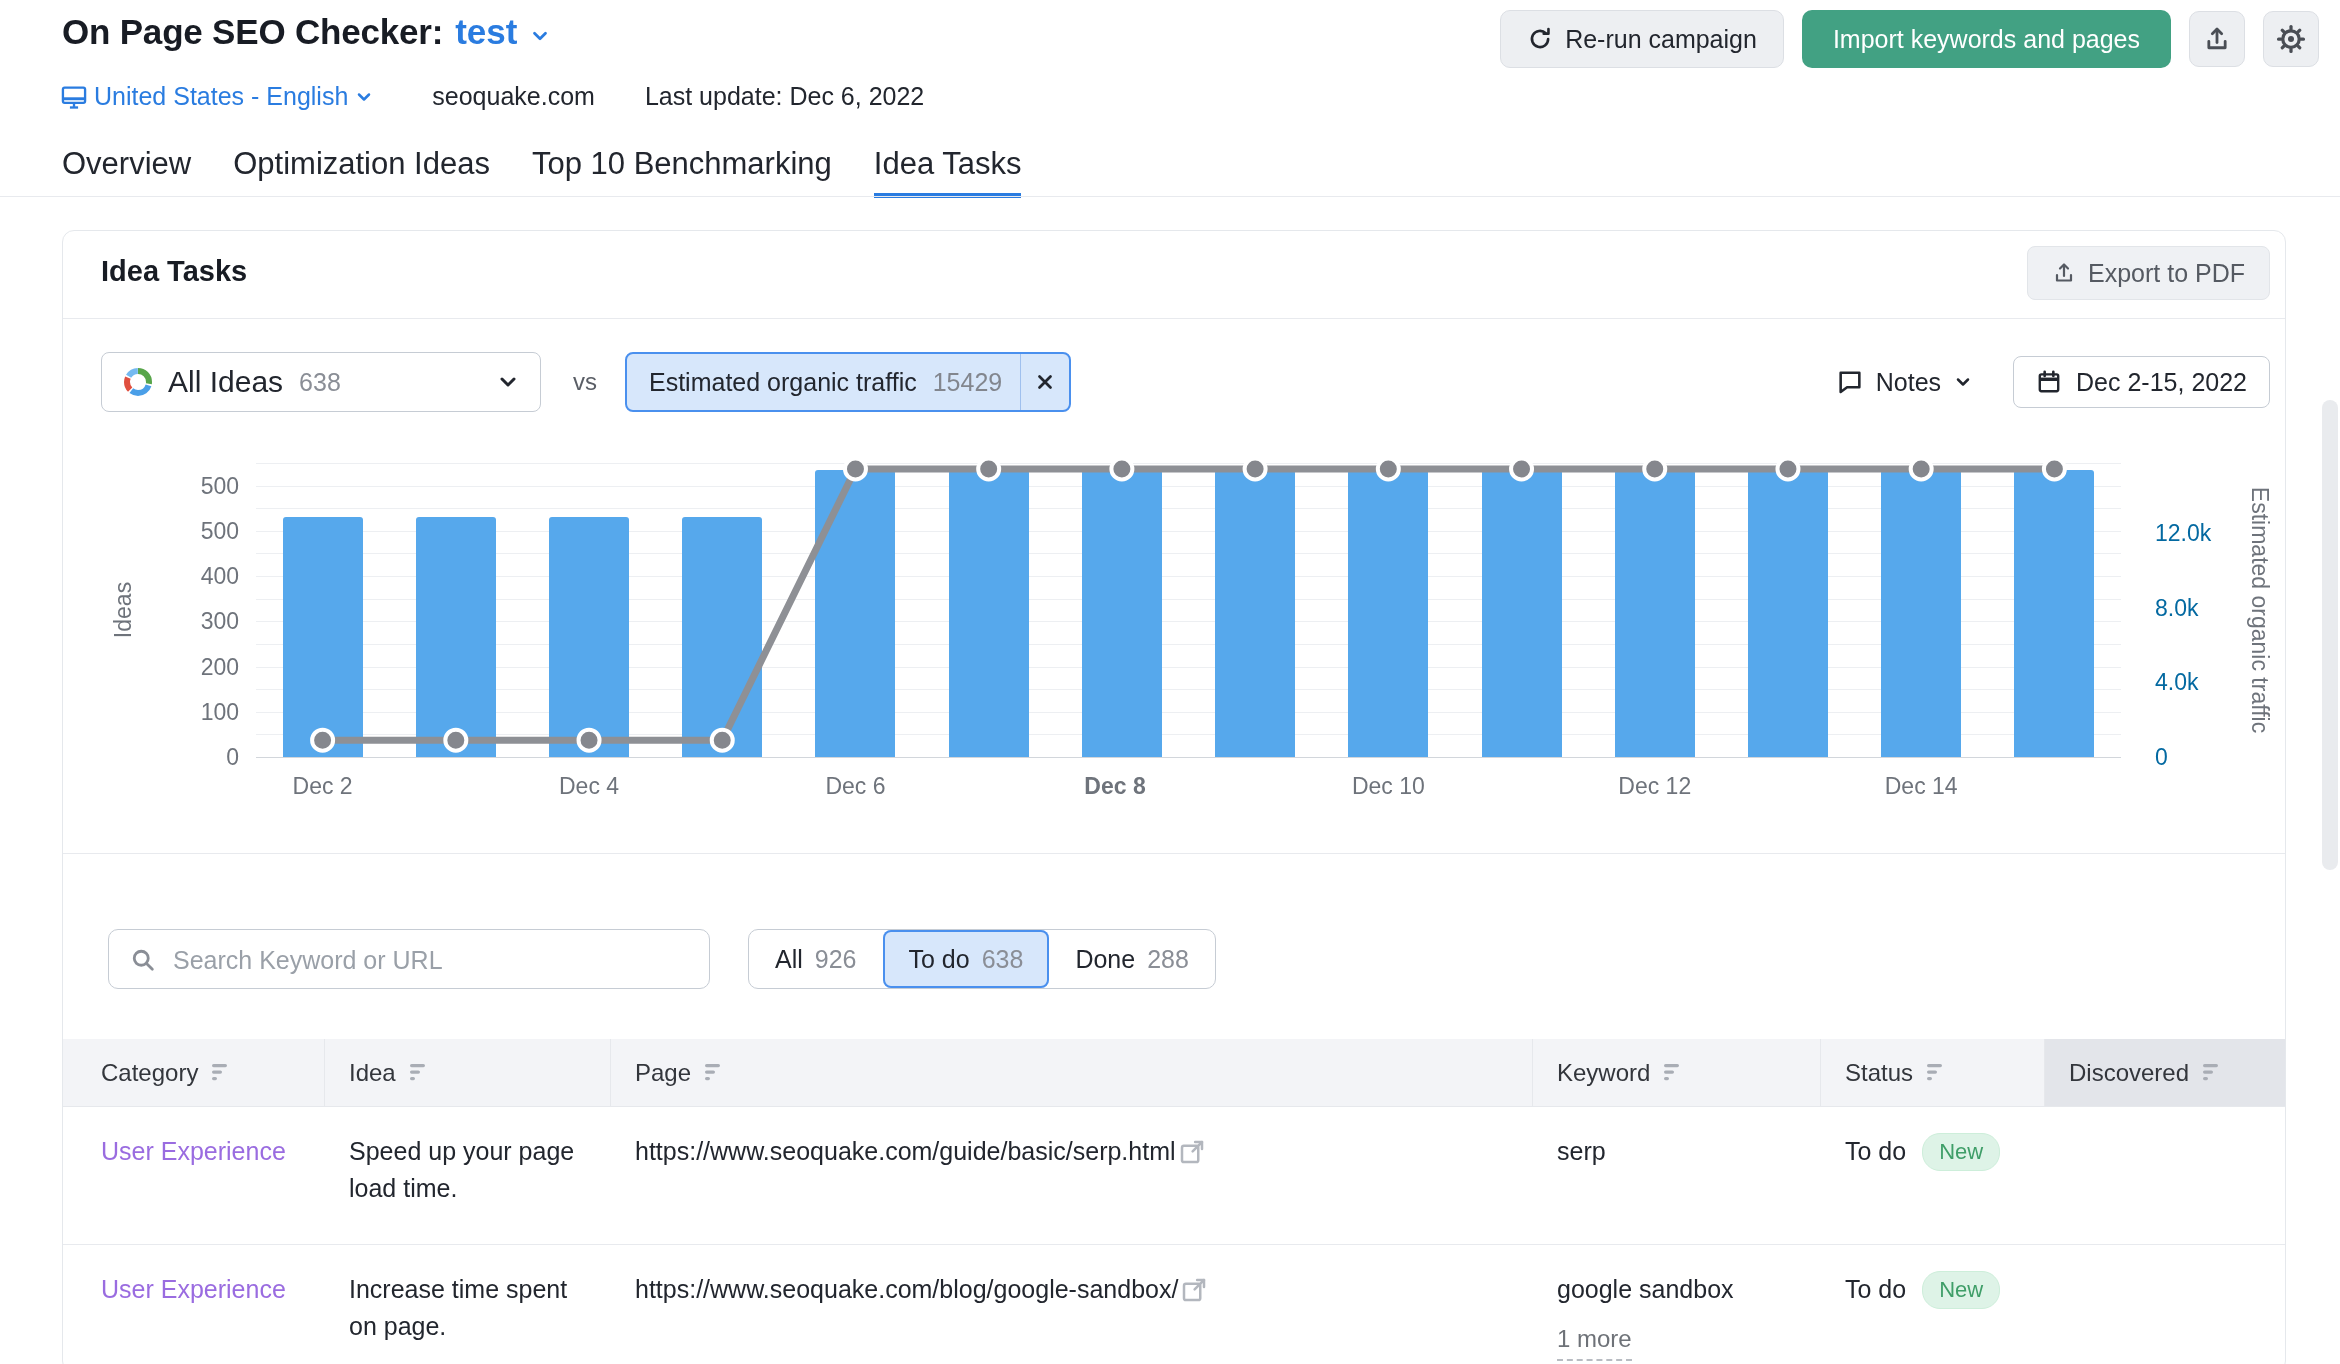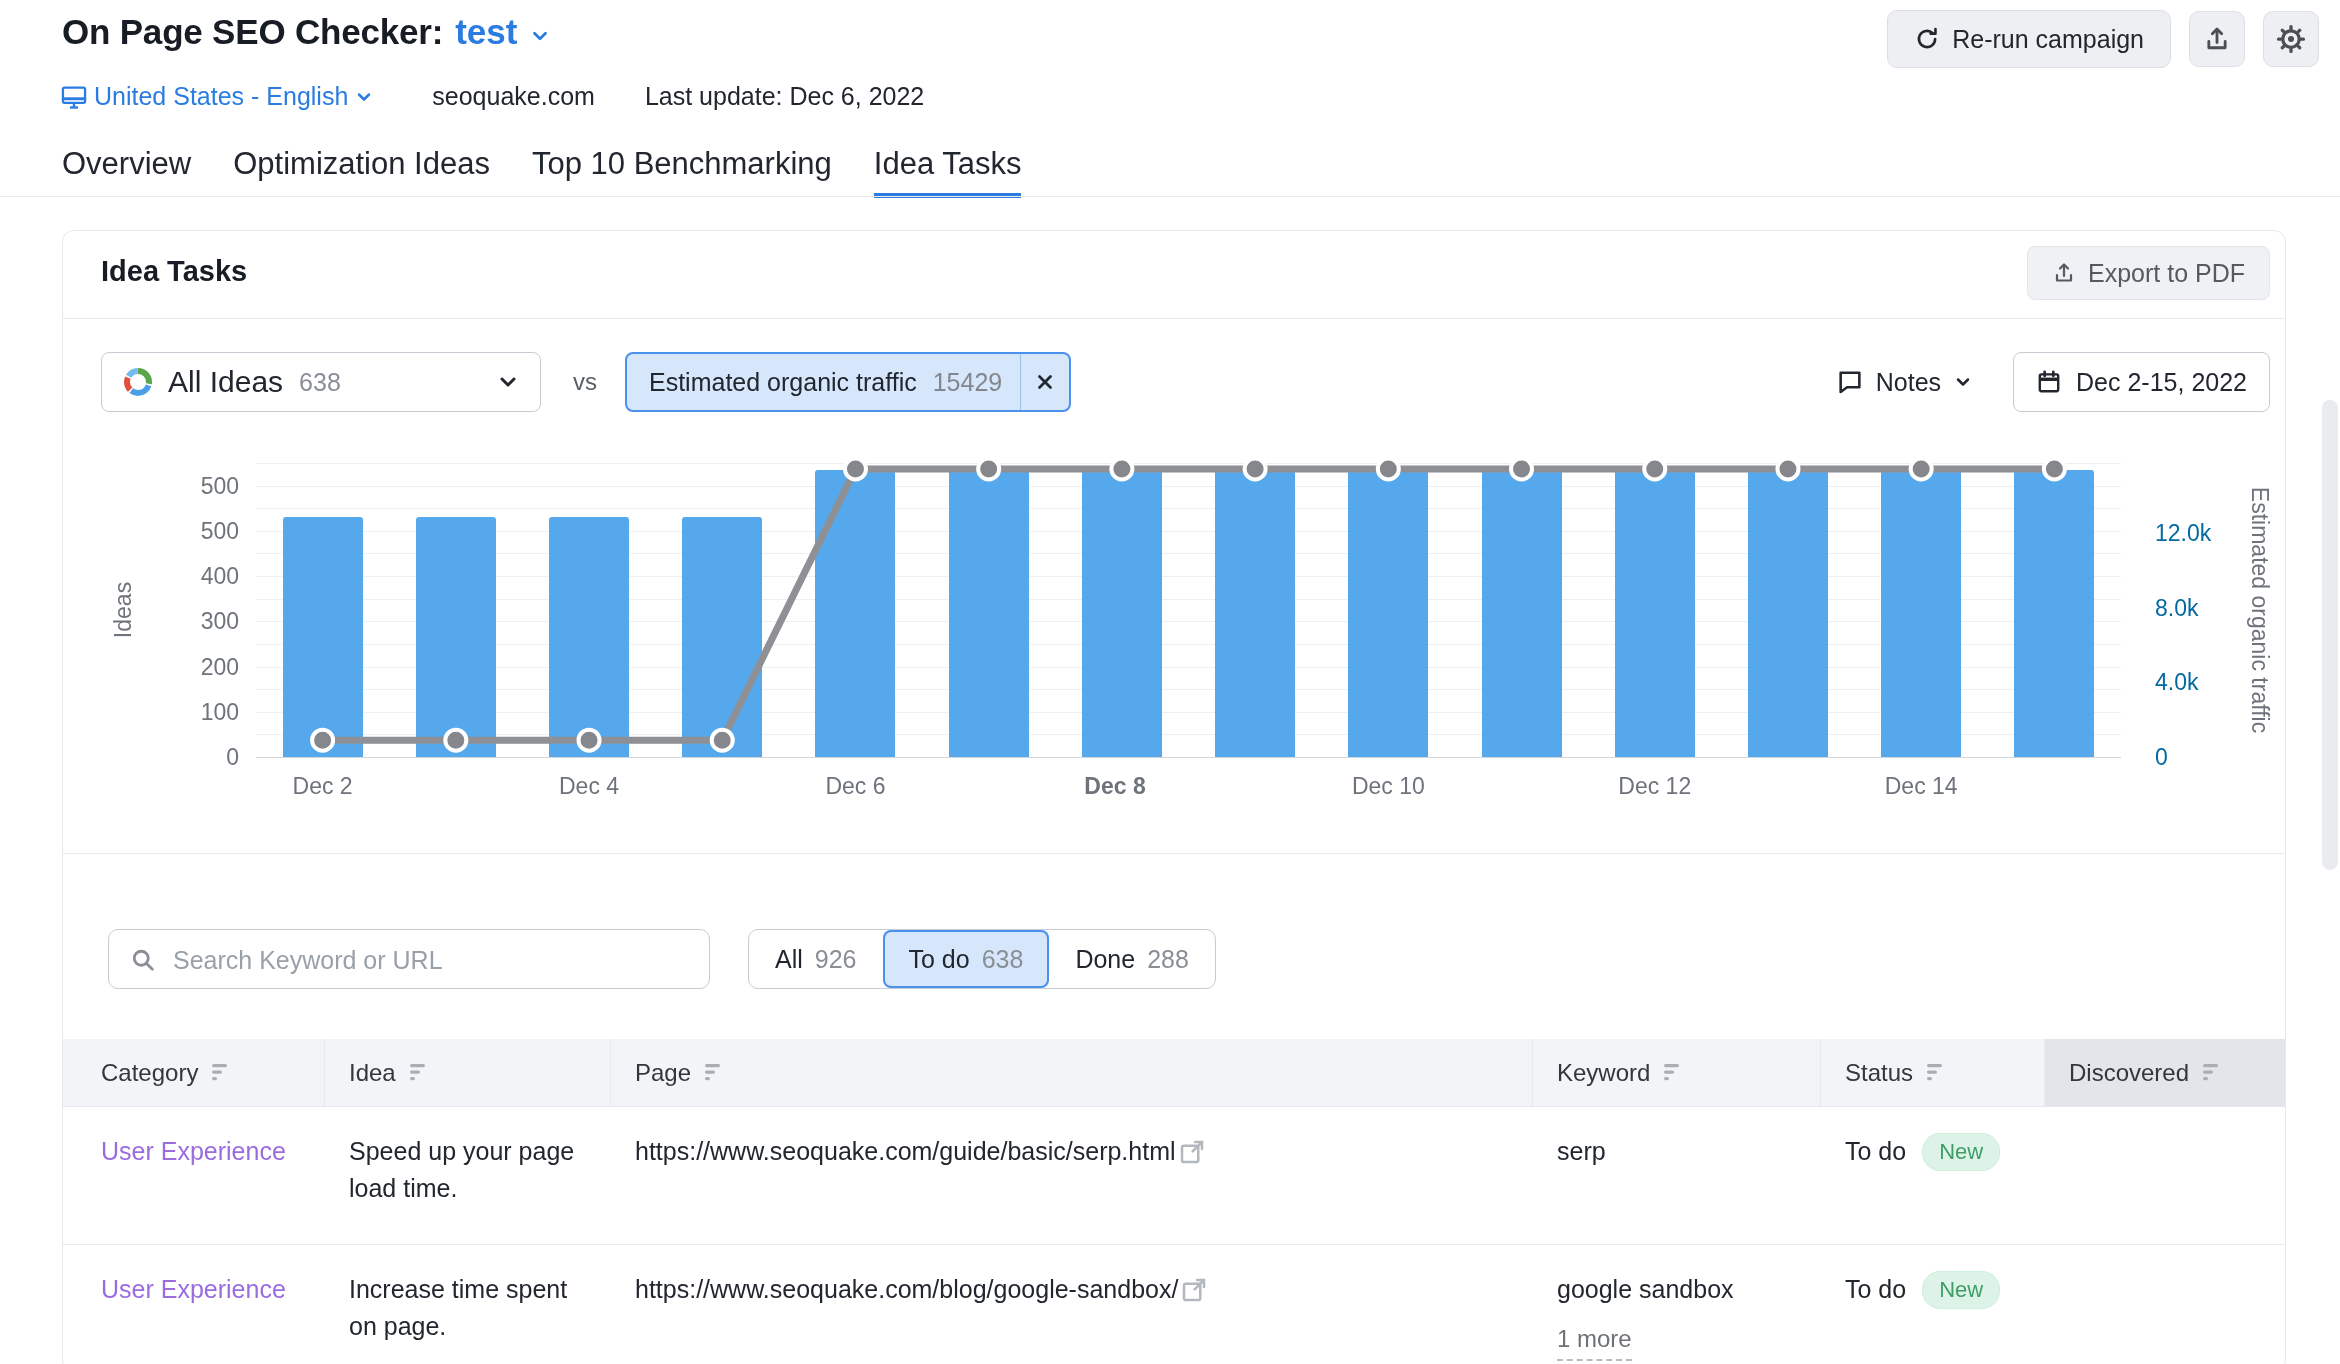--- a/index.html
+++ b/index.html
@@ -49,21 +49,21 @@
   .ideas-dd .chev{margin-left:auto;color:#22262e;}
   .vs{margin-left:32px;font-size:24px;color:#5a5e66;}
   .chip{margin-left:28px;height:60px;background:#d7e7fb;border:2px solid #4a90ee;border-radius:8px;
         display:flex;align-items:center;box-sizing:border-box;}
   .chip .lbl{padding-left:22px;font-size:25px;color:#22262e;}
   .chip .val{margin-left:16px;font-size:25px;color:#82868e;}
   .chip-x{margin-left:18px;width:48px;height:100%;border-left:1px solid #9fc0ee;display:flex;align-items:center;
           justify-content:center;cursor:pointer;color:#22262e;}
   .spacer{flex:1;}
   .notes{display:flex;align-items:center;gap:12px;font-size:25px;cursor:pointer;color:#22262e;}
-  .date-btn{margin-left:40px;height:60px;border:1px solid #c6ccd4;border-radius:8px;padding:0 22px;
+  .date-btn{margin-left:40px;height:52px;border:1px solid #c6ccd4;border-radius:8px;padding:0 22px;
             display:flex;align-items:center;gap:14px;font-size:25px;cursor:pointer;box-sizing:border-box;background:#fff;}
 
   
   .chart-band{position:absolute;left:0;top:210px;width:2222px;height:410px;}
   .plot{position:absolute;left:193px;top:22px;width:1865px;height:294px;}
   .gridline{position:absolute;left:0;width:100%;height:1px;background:#edeff2;}
   .gridline.base{background:#d2d6db;}
   .bar{position:absolute;bottom:0;background:var(--bar);border-radius:3px 3px 0 0;cursor:pointer;}
   .tick-left{position:absolute;left:90px;width:86px;text-align:right;font-size:23px;color:#6e737b;}
   .tick-right{position:absolute;left:2092px;width:120px;text-align:left;font-size:23px;color:#0369a1;}
@@ -149,20 +149,23 @@
   </div>
 <div class="header-line"></div>
 
 <div class="actions">
   <button class="btn btn-gray">
     <svg width="26" height="26" viewBox="0 0 24 24">
         <path d="M19.5 12a7.5 7.5 0 1 1-2.2-5.3" fill="none" stroke="currentColor" stroke-width="2.4" stroke-linecap="round"></path>
         <path d="M19.8 2.8v4.4h-4.4" fill="none" stroke="currentColor" stroke-width="2.4" stroke-linecap="round" stroke-linejoin="round"></path>
       </svg>
     <span>Re-run campaign</span>
+  </button>
+  <button class="btn btn-green">
+    <span>Import keywords and pages</span>
   </button>
   <div class="icon-btn">
     <svg width="28" height="28" viewBox="0 0 24 24">
         <path d="M12 15V4" fill="none" stroke="currentColor" stroke-width="2.4" stroke-linecap="round"></path>
         <path d="M8 7.5L12 3.5l4 4" fill="none" stroke="currentColor" stroke-width="2.4" stroke-linecap="round" stroke-linejoin="round"></path>
         <path d="M5 14v5.5h14V14" fill="none" stroke="currentColor" stroke-width="2.4" stroke-linecap="round" stroke-linejoin="round"></path>
       </svg>
   </div>
   <div class="icon-btn">
     <svg width="30" height="30" viewBox="0 0 24 24">

